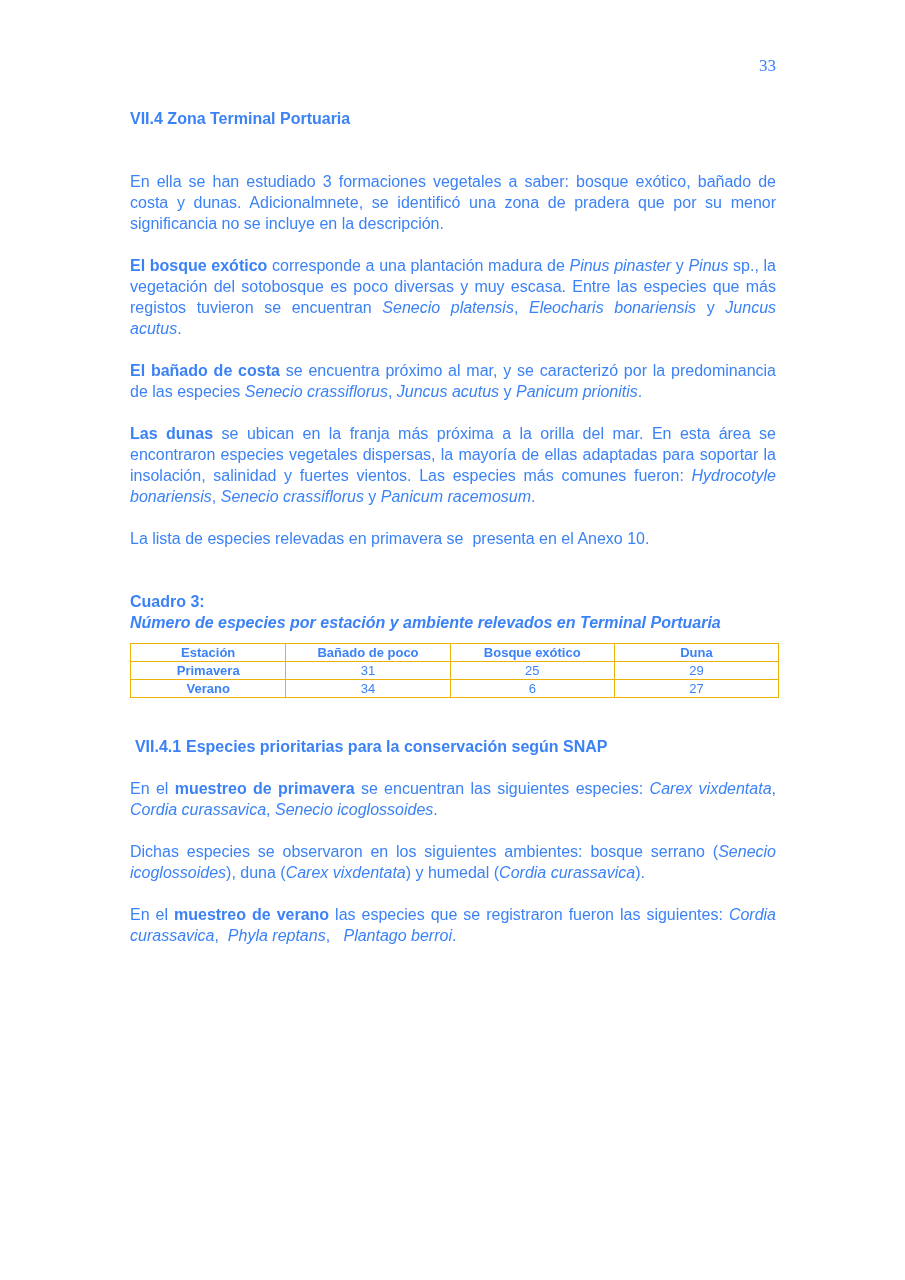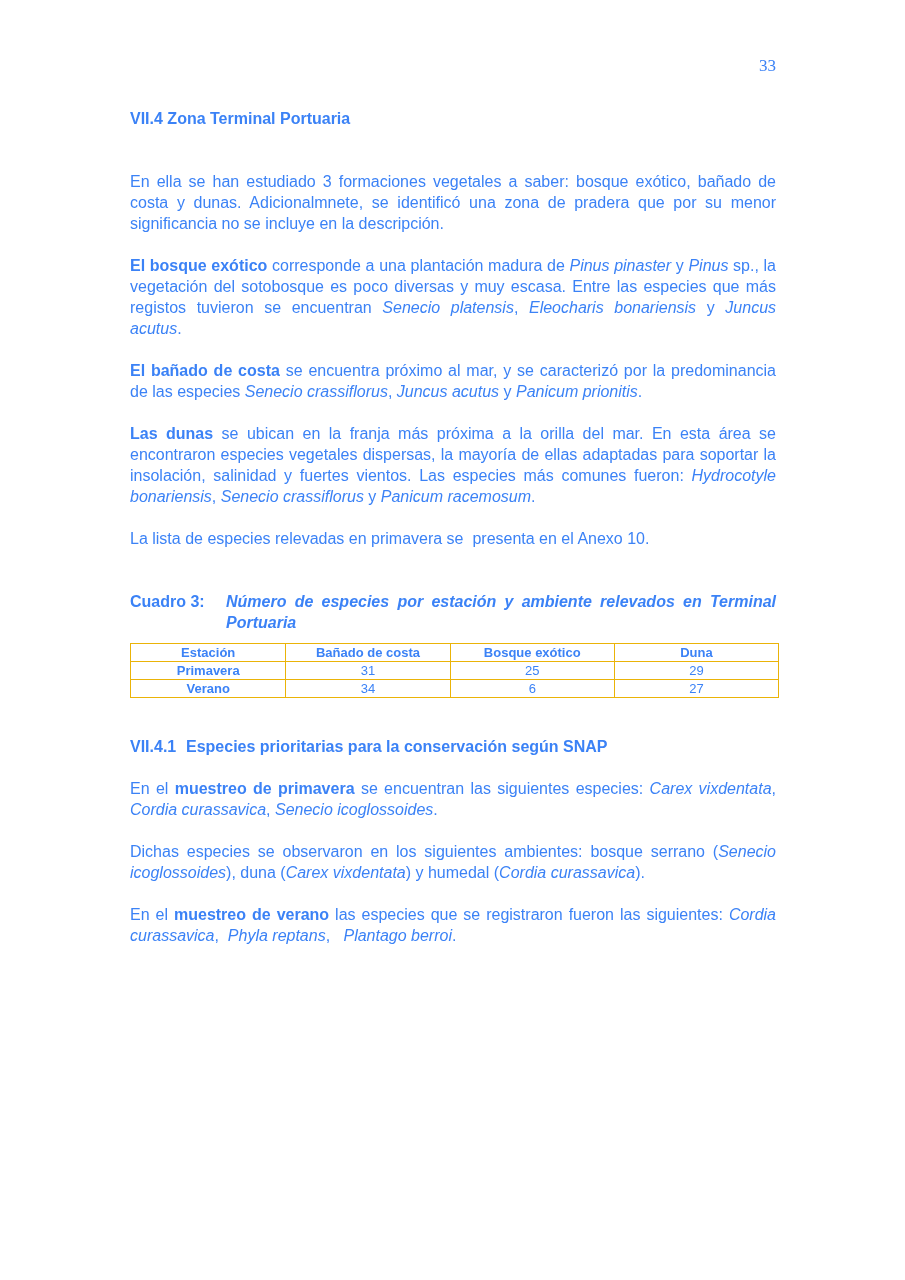--- a/index.html
+++ b/index.html
@@ -3,28 +3,28 @@
 <meta charset="utf-8">
 <style>
   html, body { margin: 0; padding: 0; background: #ffffff; }
   body { width: 905px; height: 1280px; position: relative; overflow: hidden; }
   .page { position: absolute; left: 0; top: 0; width: 905px; height: 1280px; background: #fff; color: #3b82f6; }
   .pagenum { position: absolute; top: 56px; right: 129px; font-family: "Liberation Serif", serif; font-size: 17px; }
   .content { position: absolute; left: 130px; top: 108px; width: 646px; font-family: "Liberation Sans", sans-serif; font-size: 16px; line-height: 21px; }
   h2 { font-size: 16px; font-weight: bold; margin: 0; line-height: 21px; }
   p { margin: 0; text-align: justify; }
   .gap { height: 21px; }
-  .caption { display: flex; font-weight: bold; text-align: justify; line-height: 21px; }
+  .caption { display: flex; font-weight: bold; text-align: justify; line-height: 21px; flex-direction: column; }
   .caption .label { white-space: nowrap; width: 96px; flex: none; }
   .caption .text { flex: 1; text-align: justify; font-style: italic; }
   table { border-collapse: collapse; width: 649px; margin-top: 10px; font-size: 13px; }
   th, td { border: 1px solid #eab308; text-align: center; padding: 0; height: 17px; line-height: 16px; }
   th { font-weight: bold; }
   td.rowhead { font-weight: bold; }
-  .sec-num { display: inline-block; width: 56px; }
+  .sec-num { display: inline-block; width: 56px; text-align: center; }
   i { font-style: italic; }
 </style>
 </head>
 <body>
 
 <div class="page">
   <div class="pagenum">33</div>
 
   <div class="content">
     <h2>VII.4 Zona Terminal Portuaria</h2>
@@ -51,21 +51,21 @@
 
     <div class="caption">
       <span class="label">Cuadro 3:</span>
       <span class="text">Número de especies por estación y ambiente relevados en Terminal Portuaria</span>
     </div>
 
     <table>
       <thead>
         <tr>
           <th style="width:155px">Estación</th>
-          <th style="width:164px">Bañado de costa</th>
+          <th style="width:164px">Bañado de poco</th>
           <th style="width:164px">Bosque exótico</th>
           <th style="width:164px">Duna</th>
         </tr>
       </thead>
       <tbody>
         <tr>
           <td class="rowhead">Primavera</td>
           <td>31</td>
           <td>25</td>
           <td>29</td>

